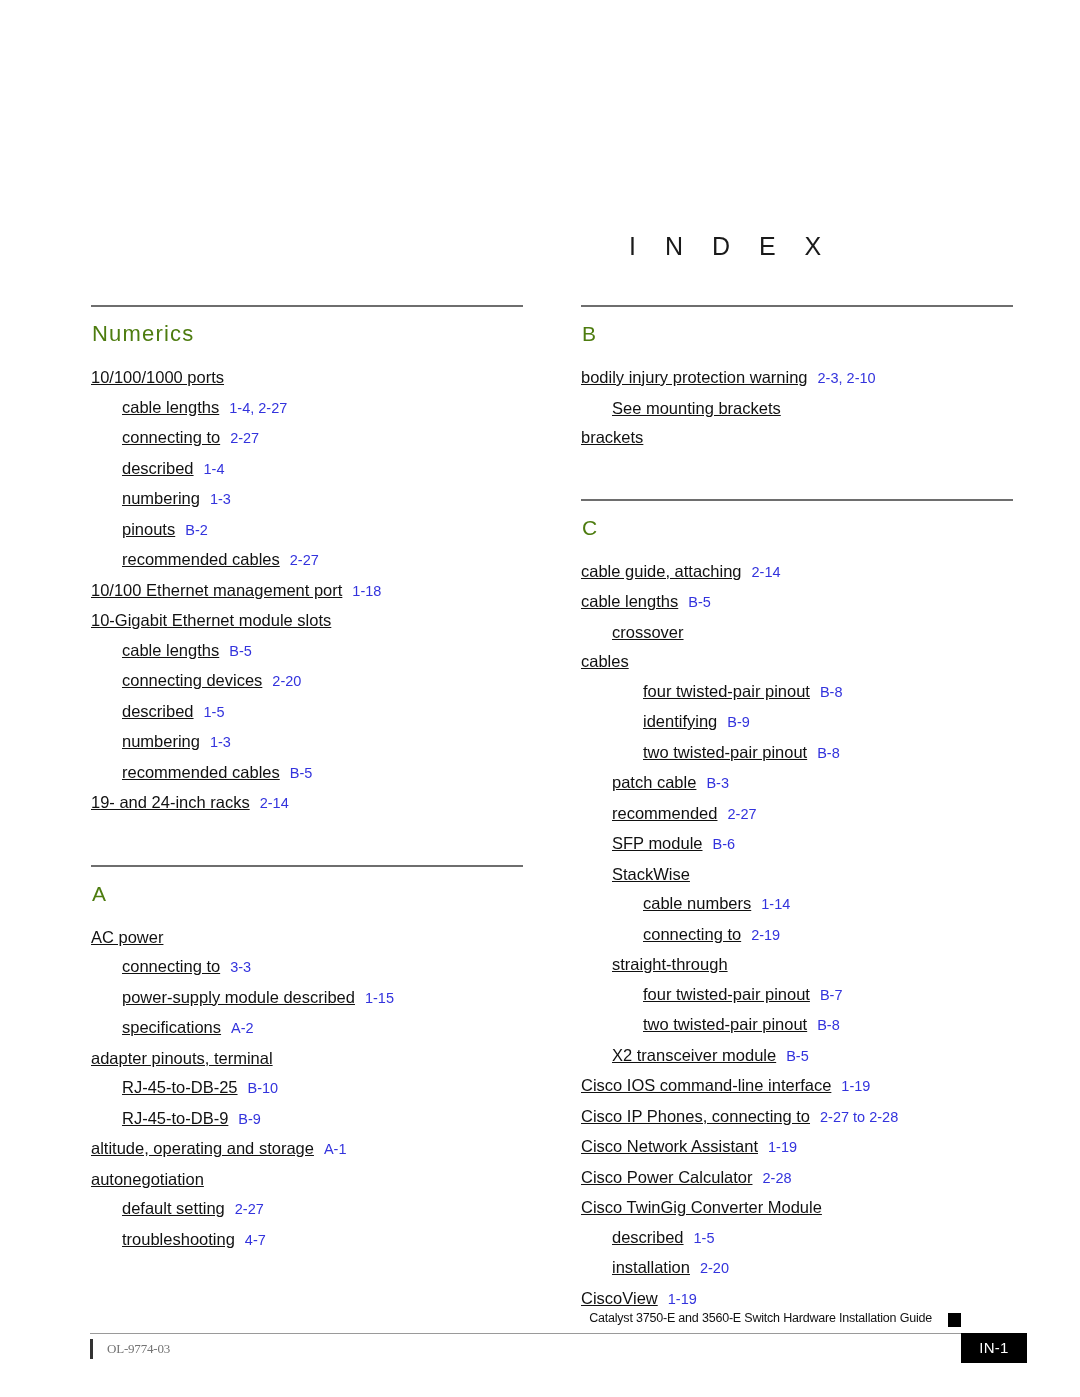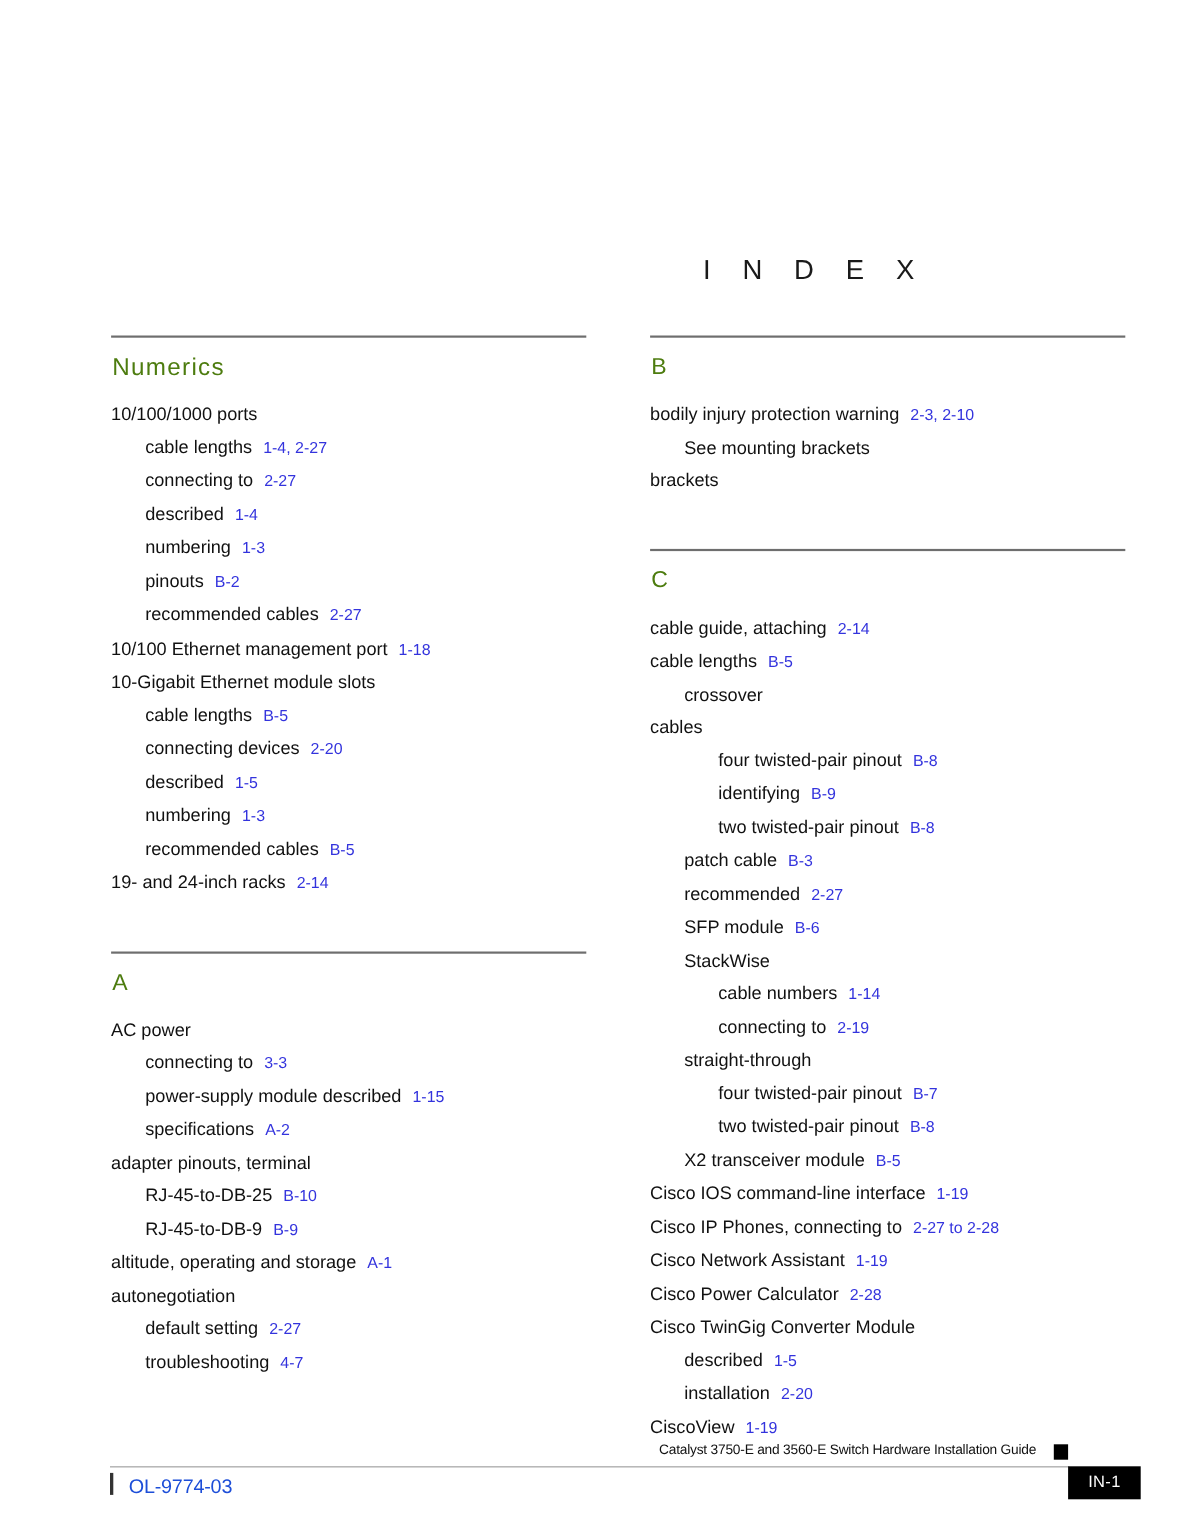--- a/index.html
+++ b/index.html
@@ -11,21 +11,21 @@
     width: 1080px;
     height: 1397px;
     position: relative;
     font-family: "Liberation Sans", sans-serif;
     color: #000000;
     overflow: hidden;
   }
 
   .page {
     position: absolute;
-    left: 14px; top: 0;
+    left: 4px; top: 0;
     width: 872px;
     height: 1397px;
   }
 
   
   .index-title {
     position: absolute;
     left: 625px;
     top: 232px;
     font-size: 25px;
@@ -76,21 +76,21 @@
   .entry {
     font-size: 16.5px;
     line-height: 29.5px;
     color: #111111;
     white-space: nowrap;
   }
   .entry.lvl0 { padding-left: 0px;  }
   .entry.lvl1 { padding-left: 31px; }
   .entry.lvl2 { padding-left: 62px; }
 
-  .entry-label { color: #111111; }
+  .entry-label { color: #111111; text-decoration: underline; }
 
   .entry-pages {
     color: #3333dd;
     margin-left: 10px;
     font-size: 14.5px;
     margin-top: 48px;
   }
 
   
   .footer {
@@ -130,24 +130,25 @@
     left: 86px;
     top: 28px;
     width: 3px;
     height: 20px;
     background: #333333;
   }
   .footer-docid {
     position: absolute;
     left: 103px;
     top: 30px;
-    font-size: 18px;
-    color: #1d4ed8;
+    font-size: 13px;
+    color: #737373;
     white-space: nowrap;
     letter-spacing: -0.2px;
+    font-family: Liberation Serif, serif;
   }
   .footer-pagebox {
     position: absolute;
     left: 957px;
     top: 22px;
     width: 66px;
     height: 30px;
     background: #000000;
   }
   .footer-pagenum {

